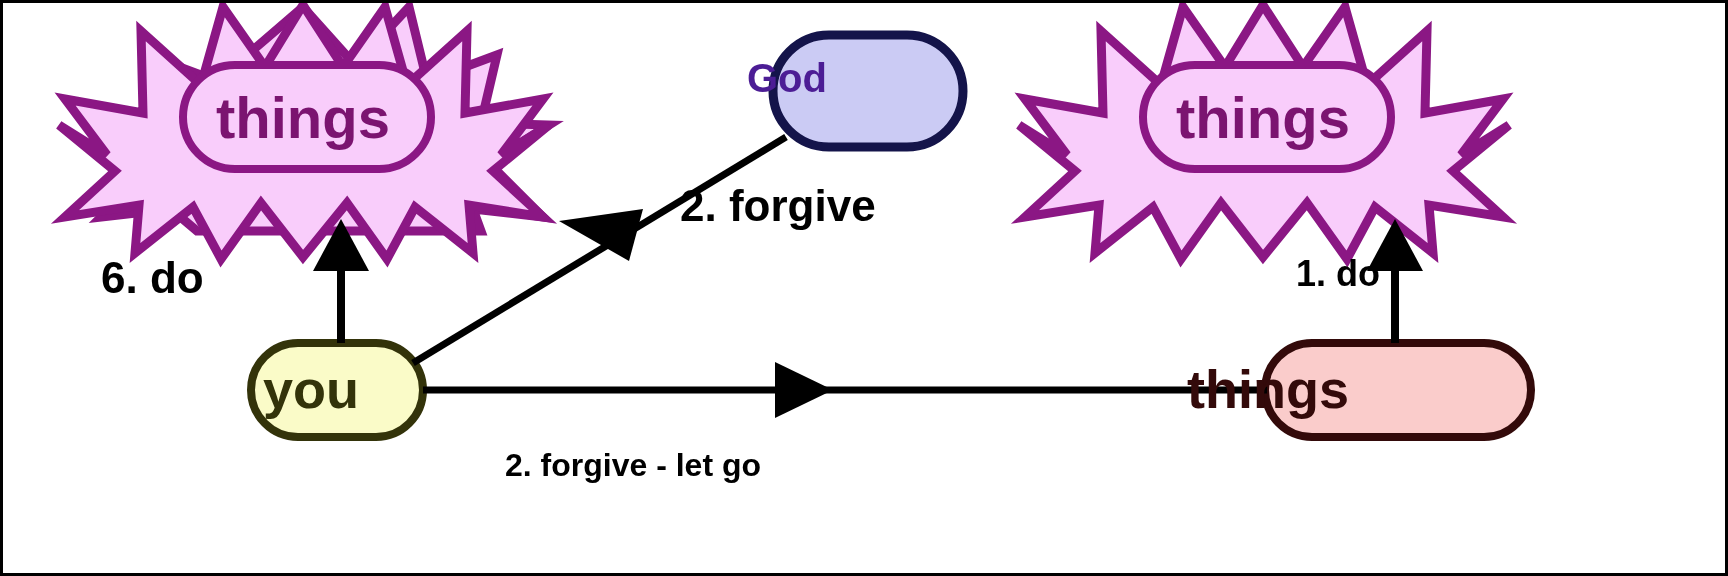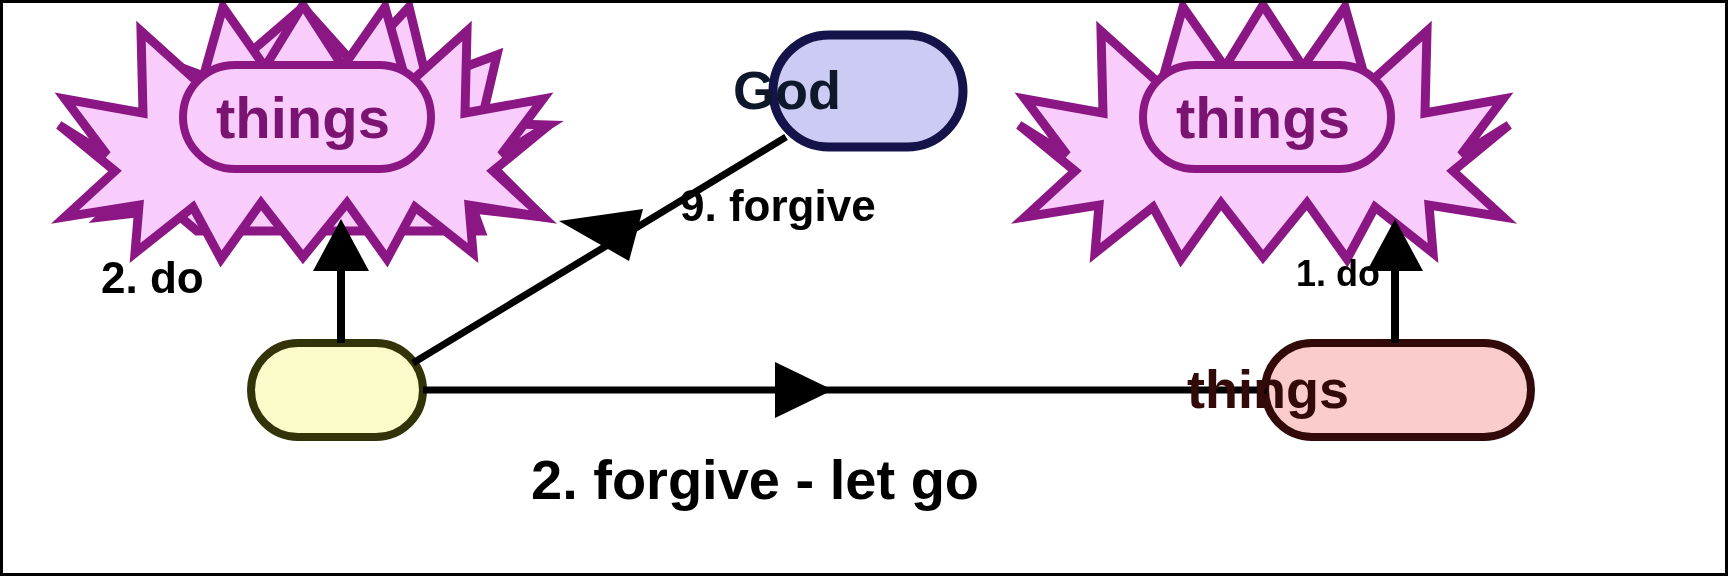--- a/index.html
+++ b/index.html
@@ -42,35 +42,35 @@
   }
   .lbl-things-left {
     left: 180px; top: 68px; width: 240px; height: 92px;
     font-size: 58px; color: #7B1470;
   }
   .lbl-things-right {
     left: 1140px; top: 68px; width: 240px; height: 92px;
     font-size: 58px; color: #7B1470;
   }
   .lbl-god {
-    left: 700px; top: 44px; width: 168px; height: 86px;
-    font-size: 54px; color: #0f172a;
+    left: 700px; top: 32px; width: 168px; height: 86px;
+    font-size: 40px; color: #4c1d95;
   }
   .lbl-you {
     left: 234px; top: 344px; width: 148px; height: 84px;
     font-size: 54px; color: #33330A;
   }
   .lbl-others {
     left: 1146px; top: 344px; width: 238px; height: 84px;
     font-size: 54px; color: #330A0A;
   }
   .lbl-3do   { left: 98px;  top: 250px; font-size: 44px; }
   .lbl-1do   { left: 1293px;top: 250px; font-size: 36px; }
   .lbl-4forg { left: 677px; top: 178px; font-size: 44px; }
-  .lbl-2forg { left: 528px; top: 444px; font-size: 56px; }
+  .lbl-2forg { left: 502px; top: 444px; font-size: 32px; }
 </style>
 </head>
 <body>
 
 <div id="canvas">
 
   <svg id="svg-layer" viewBox="0 0 1728 576">
 
     <g>
       <polygon points="
@@ -131,24 +131,25 @@
     </g>
 
   </svg>
 
   <div class="node-label lbl-things-left">things</div>
 
   <div class="node-label lbl-things-right">things</div>
 
   <div class="node-label lbl-god">God</div>
 
+  <div class="node-label lbl-you">you</div>
 
   <div class="node-label lbl-others">things</div>
 
   <div class="edge-label lbl-1do">1. do</div>
 
   <div class="edge-label lbl-2forg">2. forgive - let go</div>
 
-  <div class="edge-label lbl-3do">2. do</div>
+  <div class="edge-label lbl-3do">6. do</div>
 
-  <div class="edge-label lbl-4forg">9. forgive</div>
+  <div class="edge-label lbl-4forg">2. forgive</div>
 
 </div>
 
 </body></html>

